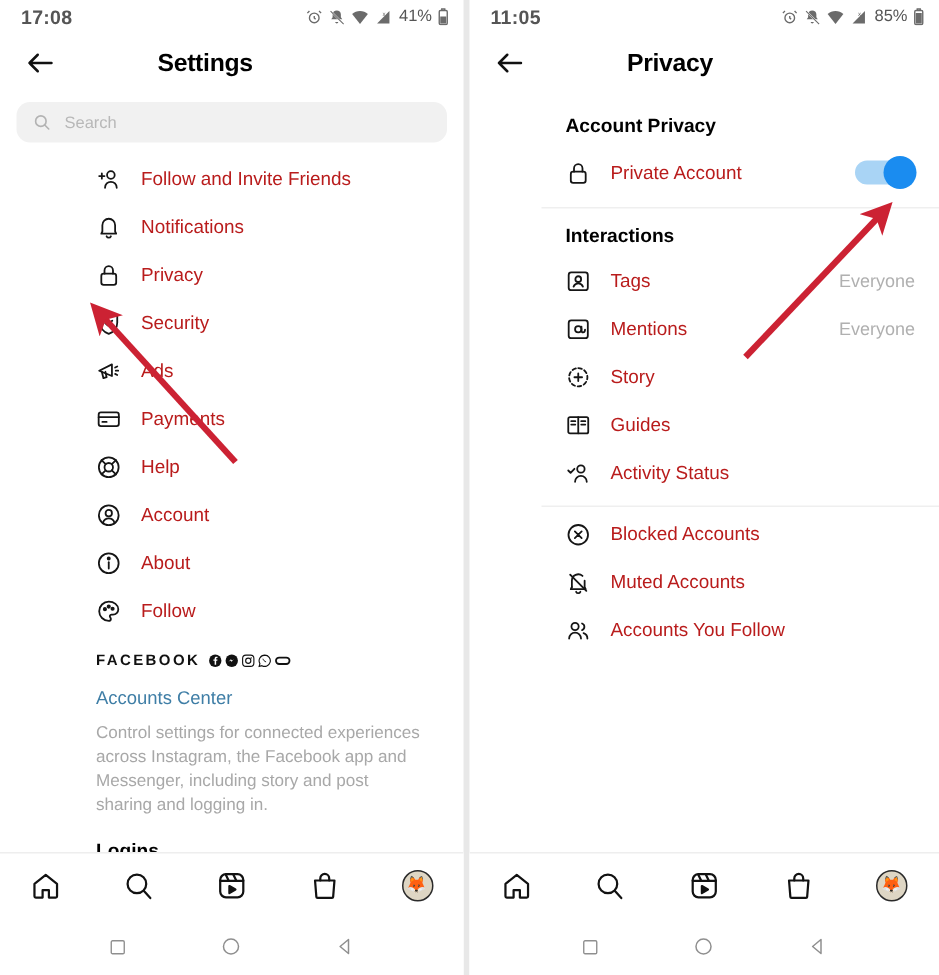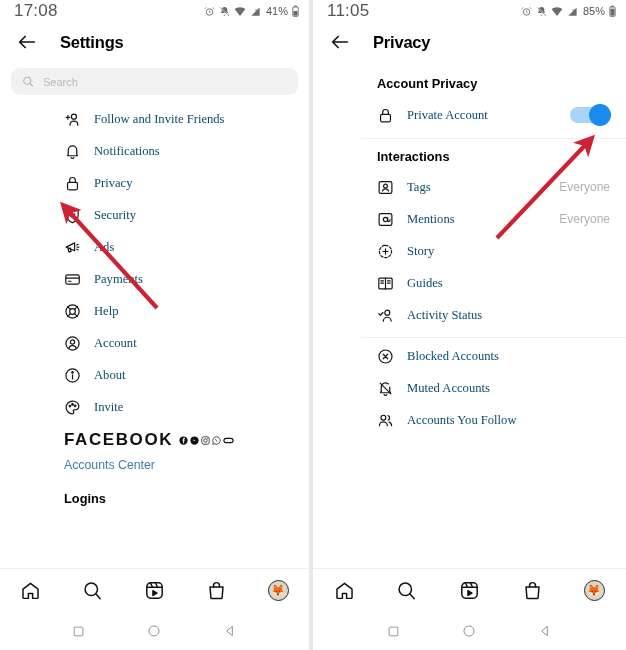--- a/index.html
+++ b/index.html
@@ -15,32 +15,32 @@
     position: relative; display: flex; flex-direction: column;
   }
   .panel.right { width: 313px; margin-left: 4px; }
 
   
   .statusbar {
     height: 22px; display: flex; align-items: center;
     justify-content: space-between; padding: 0 10px 0 14px;
     font-size: 11px; color: #5a5a5a; flex: none;
   }
-  .status-time { letter-spacing: .2px; font-size: 17px; color: #555; }
+  .status-time { letter-spacing: .2px; font-size: 13px; color: #555; font-weight: bold; }
   .status-icons { display: flex; align-items: center; gap: 4px; }
   .status-icons svg { display: block; }
   .batt-pct { font-size: 11px; color: #555; margin-left: 1px; }
 
   
   .titlebar {
     height: 40px; display: flex; align-items: center;
     padding: 0 16px; gap: 22px; flex: none;
   }
   .back-arrow { width: 22px; height: 22px; cursor: pointer; }
-  .page-title { font-size: 16.5px; font-weight: bold; color: #000; letter-spacing: -.2px; }
+  .page-title { font-size: 16.5px; font-weight: bold; color: #000; letter-spacing: -.2px; margin-left: 45px; }
 
   
   .search-wrap { padding: 6px 11px 8px 11px; flex: none; }
   .search-box {
     height: 27px; background: #f1f1f1; border-radius: 9px;
     display: flex; align-items: center; gap: 9px; padding: 0 11px;
   }
   .search-box input {
     border: none; outline: none; background: transparent;
     font-family: "Liberation Sans", sans-serif;
@@ -50,36 +50,36 @@
 
   
   .body { flex: 1 1 auto; overflow: hidden; position: relative; padding-left: 48px; }
 
   
   .row {
     height: 32px; display: flex; align-items: center;
     padding: 0 16px; gap: 13px; cursor: pointer;
   }
   .row .ico { width: 17px; height: 17px; flex: none; display: block; }
-  .row .label { font-size: 12.6px; color: #0c4a6e; white-space: nowrap; font-family: Liberation Serif, serif; }
+  .row .label { font-size: 12.6px; color: #b91c1c; white-space: nowrap; }
   .row .value { margin-left: auto; font-size: 12px; color: #b0b0b0; }
 
   .section-head {
     font-size: 12.8px; font-weight: bold; color: #000;
     padding: 0 16px; height: 30px; display: flex; align-items: center;
   }
   .divider { height: 1px; background: #efefef; margin: 6px 0 2px 0; }
 
   
   .fb-head {
     display: flex; align-items: center; gap: 6px;
     padding: 0 16px; height: 26px; margin-top: 4px;
   }
   .fb-head .fb-word {
-    font-size: 17px; font-weight: bold; color: #111; letter-spacing: 1.6px;
+    font-size: 10px; font-weight: bold; color: #111; letter-spacing: 1.6px;
   }
   .fb-icons { display: flex; align-items: center; gap: 2px; }
   .fb-icons svg { display: block; }
   .accounts-center {
     padding: 0 16px; height: 24px; display: flex; align-items: center;
     font-size: 12.3px; color: #3f7ea6; cursor: pointer;
   }
   .fb-desc {
     padding: 4px 24px 0 16px; font-size: 11.4px; color: #a8a8a8;
     line-height: 16px;
@@ -260,21 +260,21 @@
         <span class="label">About</span>
       </div>
 
       <div class="row">
         <svg class="ico" viewBox="0 0 24 24" fill="none" stroke="#161616" stroke-width="1.7" stroke-linecap="round" stroke-linejoin="round">
             <path d="M12 3a9 9 0 000 18c1.3 0 2-.8 2-1.8 0-1.2-1-1.6-1-2.6 0-.8.7-1.4 1.6-1.4H16a5 5 0 005-5c0-4-4-7.2-9-7.2z"></path>
             <circle cx="8.4" cy="10" r="1.1" fill="#161616"></circle>
             <circle cx="12" cy="7.6" r="1.1" fill="#161616"></circle>
             <circle cx="15.6" cy="9.6" r="1.1" fill="#161616"></circle>
           </svg>
-        <span class="label">Invite</span>
+        <span class="label">Follow</span>
       </div>
 
       <div class="fb-head">
         <span class="fb-word">FACEBOOK</span>
         <span class="fb-icons">
           <svg width="9" height="9" viewBox="0 0 24 24" fill="#111">
               <circle cx="12" cy="12" r="11"></circle>
               <path d="M13.6 12.2h2l.3-2.5h-2.3V8.2c0-.7.2-1.2 1.2-1.2h1.2V4.8c-.2 0-1-.1-1.9-.1-1.9 0-3.2 1.2-3.2 3.3v1.7H8.7v2.5h2.2V19h2.7v-6.8z" fill="#fff"></path>
             </svg>
           <svg width="9" height="9" viewBox="0 0 24 24" fill="#111">
@@ -292,20 +292,21 @@
             </svg>
           <svg width="11" height="9" viewBox="0 0 28 20" fill="#111">
               <rect x="1" y="3" width="26" height="14" rx="7"></rect>
               <rect x="4" y="6" width="20" height="8" rx="4" fill="#fff"></rect>
             </svg>
         </span>
       </div>
 
       <div class="accounts-center">Accounts Center</div>
 
+      <div class="fb-desc">Control settings for connected experiences across Instagram, the Facebook app and Messenger, including story and post sharing and logging in.</div>
 
       <div class="logins-head">Logins</div>
     </div>
 
     <svg class="arrow-layer" viewBox="0 0 309 650">
       <defs>
         <marker id="ah-l" viewBox="0 0 10 10" refX="7.2" refY="5" markerWidth="5" markerHeight="5" orient="auto-start-reverse">
           <path d="M0 0 L10 5 L0 10 L2.6 5 z" fill="#cc2233"></path>
         </marker>
       </defs>

